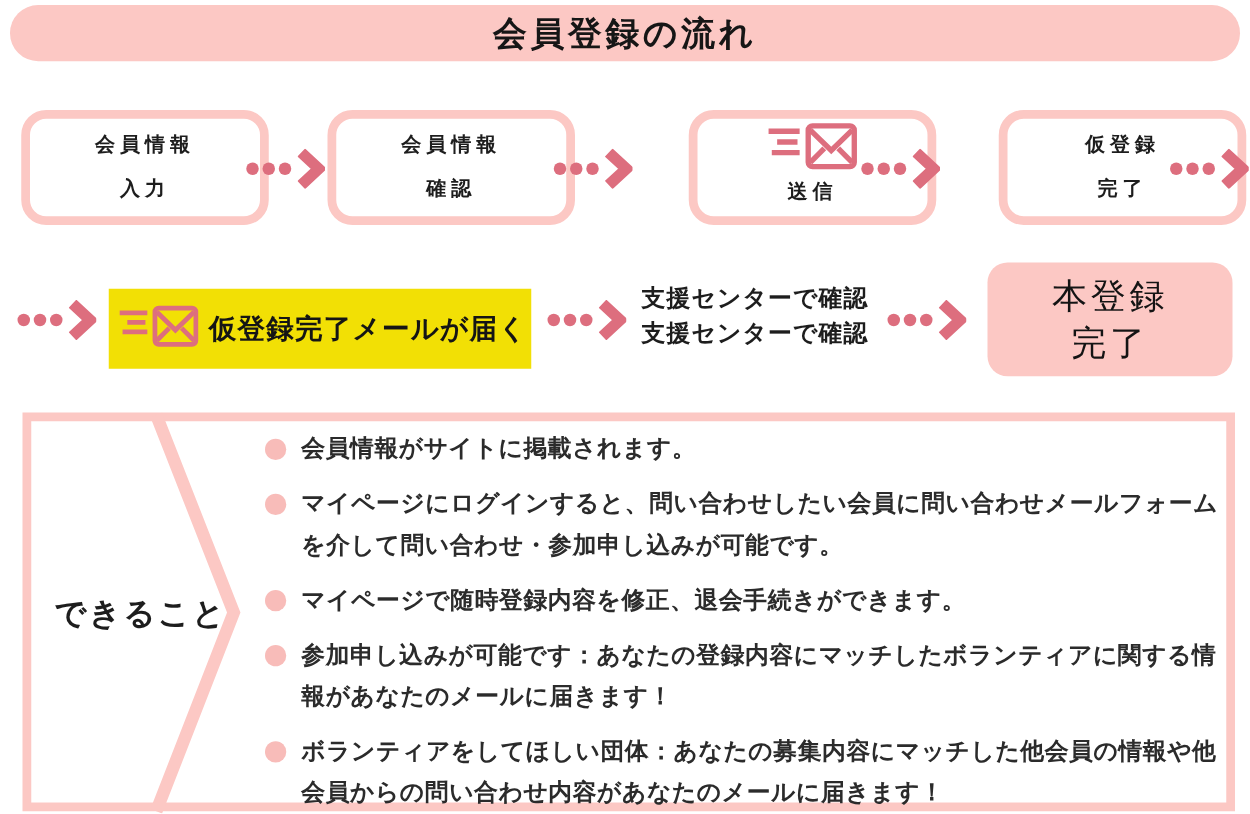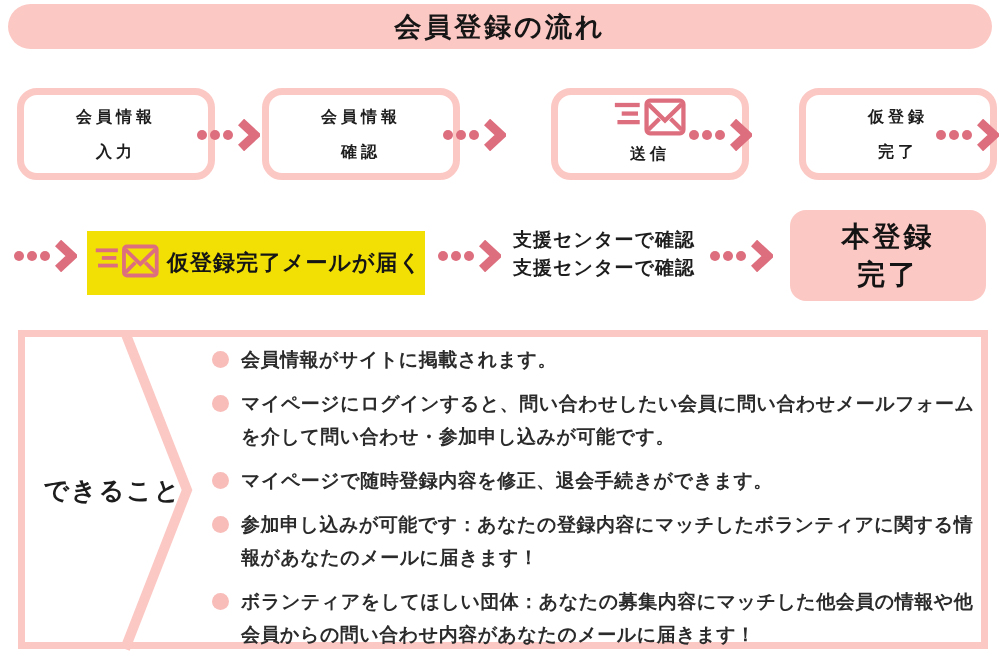--- a/index.html
+++ b/index.html
@@ -56,21 +56,21 @@
     position: absolute; left: 498px; top: 226px; width: 212px;
     text-align: center; font-size: 19px; font-weight: 800; line-height: 28px;
     letter-spacing: 1px; color: #1d1d1d;
   }
 
   .final-box {
     position: absolute; left: 790px; top: 210px; width: 196px; height: 91px;
     background: #FCC8C4; border-radius: 16px;
     display: flex; flex-direction: column; align-items: center; justify-content: center;
   }
-  .final-box .step-line { font-size: 28px; font-weight: 700; letter-spacing: 3px; line-height: 38px; color: #141414; }
+  .final-box .step-line { font-size: 28px; font-weight: 400; letter-spacing: 3px; line-height: 38px; color: #141414; }
 
   
   .cap-box {
     position: absolute; left: 18px; top: 330px; width: 970px; height: 319px;
     background: #ffffff; border: 7px solid #FCC8C4;
   }
   .cap-label {
     position: absolute; left: 30px; top: 474px; width: 165px; text-align: center;
     font-size: 25px; font-weight: 800; letter-spacing: 2px; color: #1d1d1d; z-index: 2;
   }

